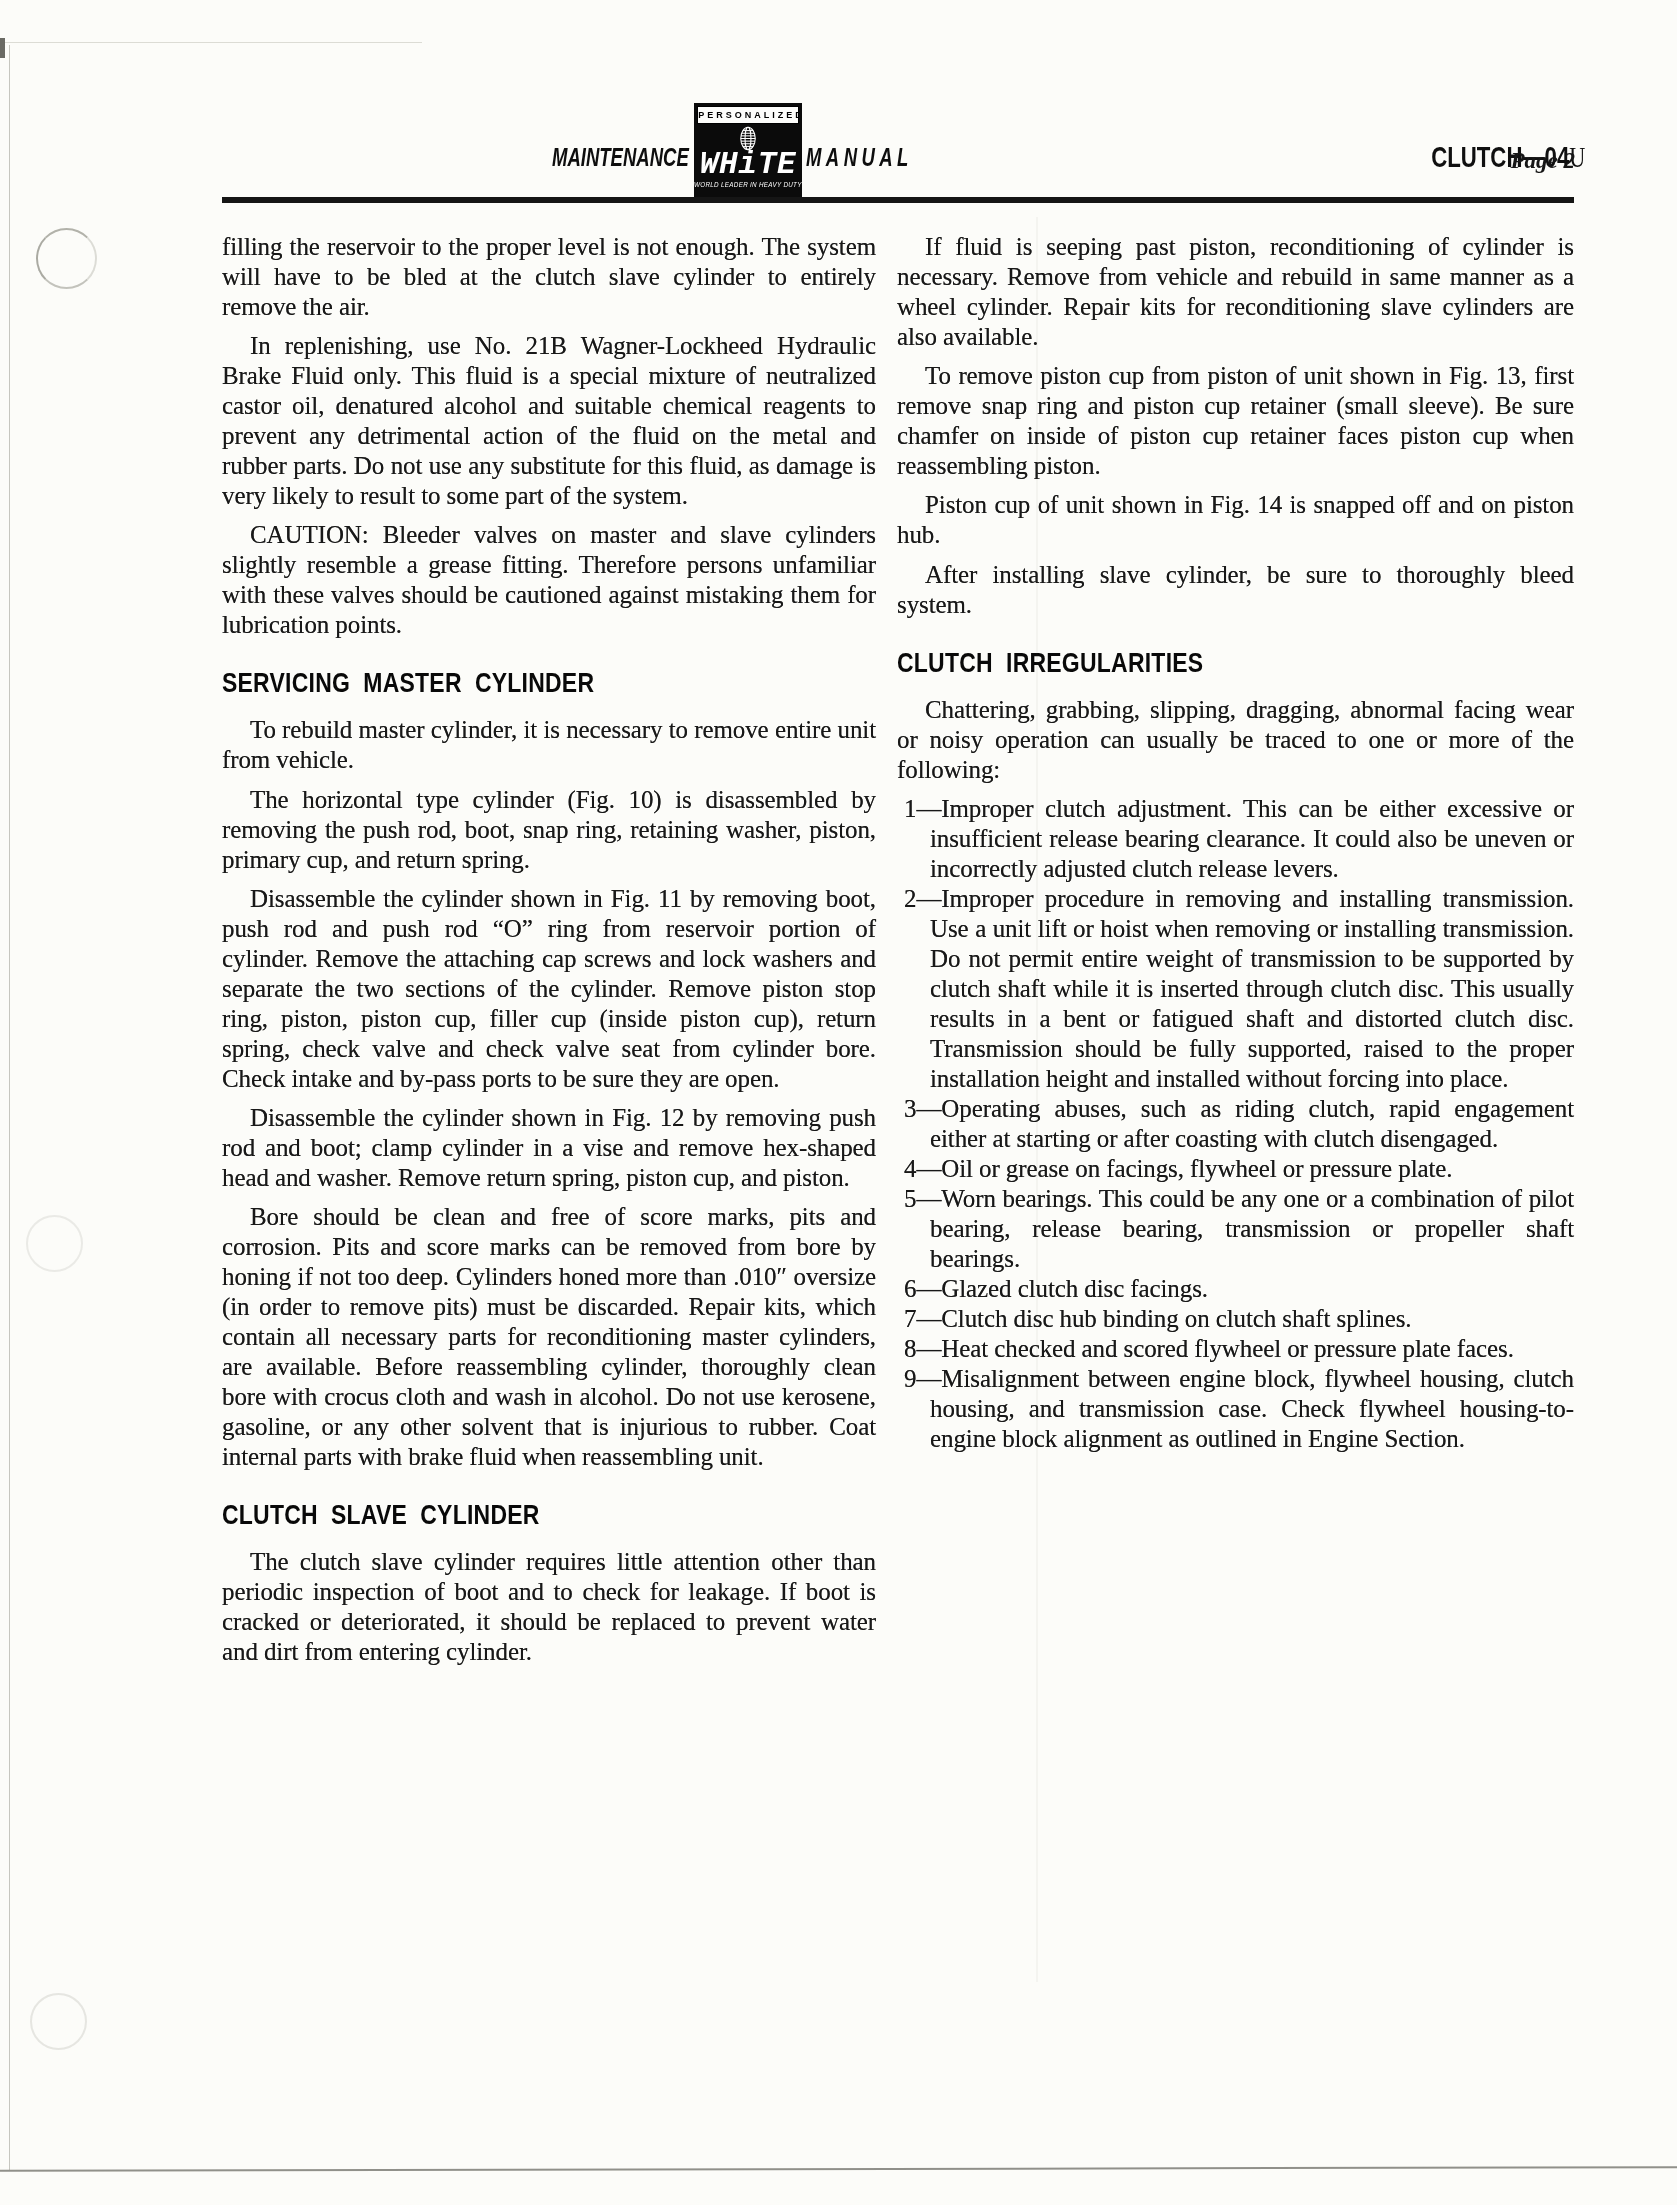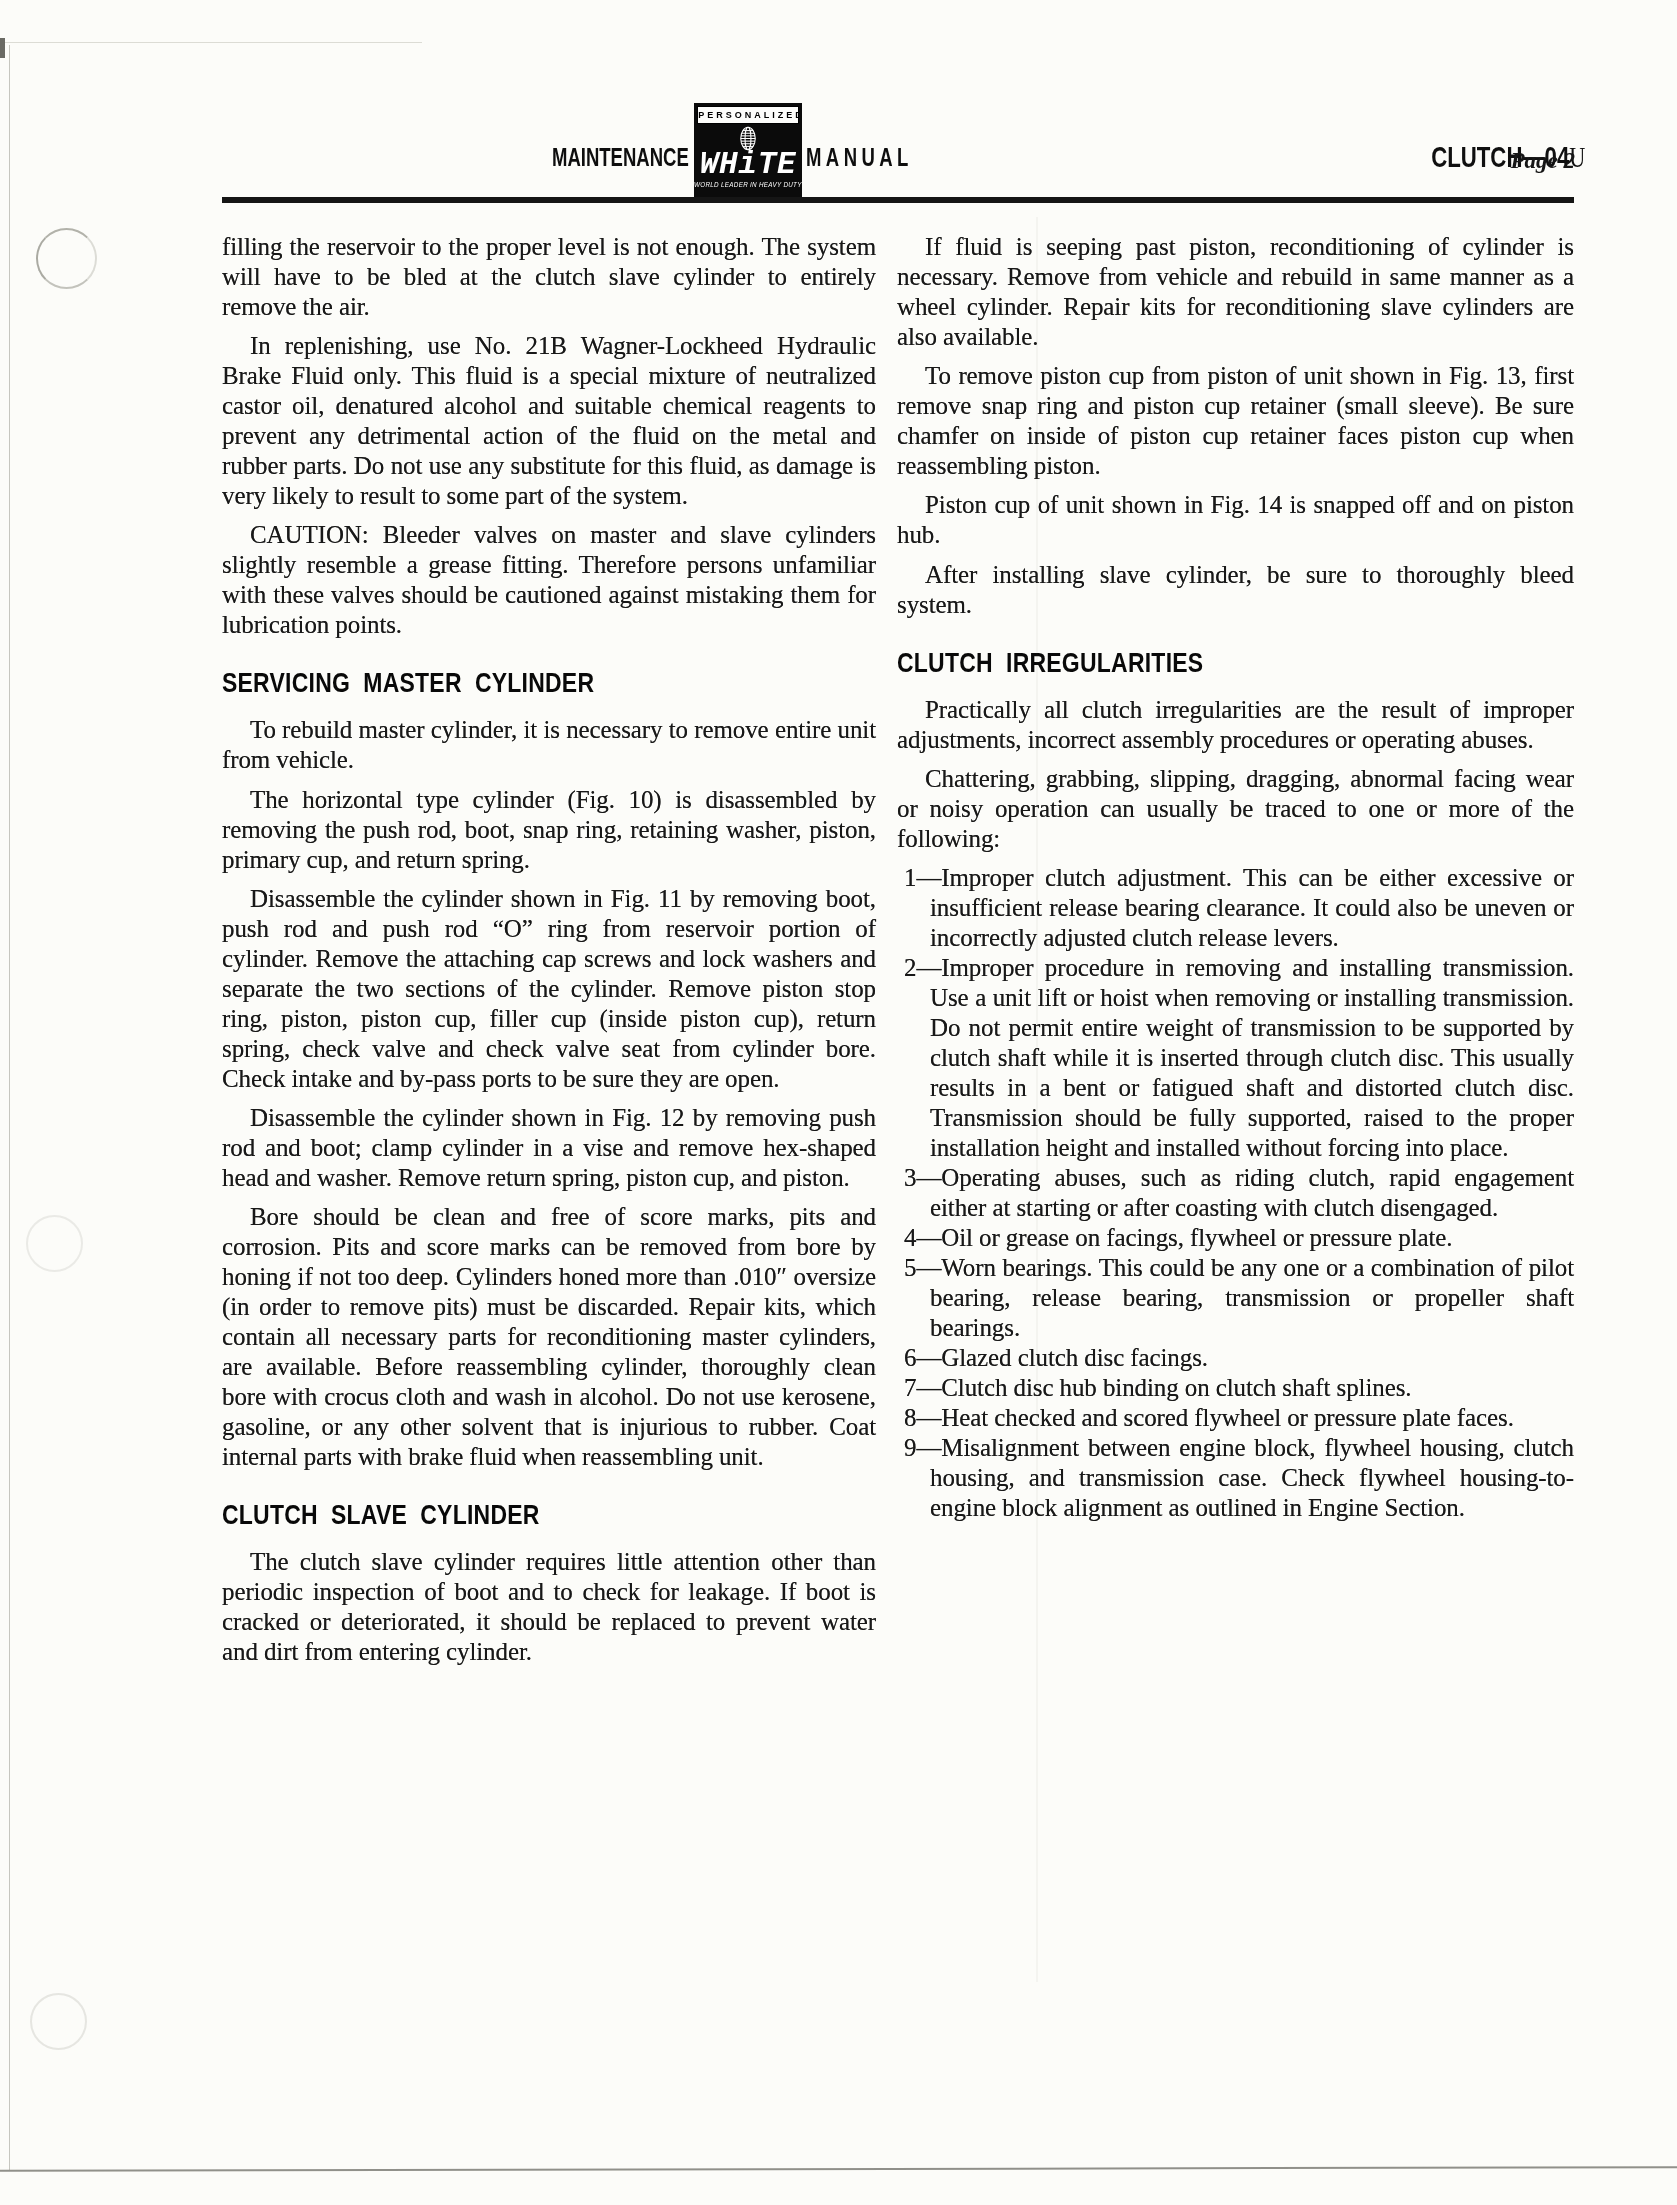--- a/index.html
+++ b/index.html
@@ -6,21 +6,21 @@
   .page {
     position:relative; width:1678px; height:2205px;
     background:#fcfcf9; overflow:hidden;
     font-family:"Liberation Serif", serif; color:#181818;
   }
 
   
   .mast-left, .mast-right {
     position:absolute; top:143px;
     font-family:"Liberation Sans", sans-serif; font-weight:bold;
-    font-size:25px; color:#0e0e0e; white-space:nowrap;
+    font-size:25px; color:#0e0e0e; white-space:nowrap;font-style:italic;
   }
   .mast-left  { right:989px; }
   .mast-right { left:806px; letter-spacing:6px; }
   .cond-r { display:inline-block; transform:scaleX(0.74); transform-origin:right center; }
   .cond-l { display:inline-block; transform:scaleX(0.74); transform-origin:left center; }
 
   .logo-box {
     position:absolute; left:694px; top:103px; width:108px; height:94px;
     background:#0b0b0b; box-sizing:border-box;
   }
@@ -139,21 +139,20 @@
         <p class="para">Bore should be clean and free of score marks, pits and corrosion. Pits and score marks can be removed from bore by honing if not too deep. Cylinders honed more than .010″ oversize (in order to remove pits) must be discarded. Repair kits, which contain all necessary parts for reconditioning master cylinders, are available. Before reassembling cylinder, thoroughly clean bore with crocus cloth and wash in alcohol. Do not use kerosene, gasoline, or any other solvent that is injurious to rubber. Coat internal parts with brake fluid when reassembling unit.</p>
         <h2 class="sec-heading"><span class="cond">CLUTCH SLAVE CYLINDER</span></h2>
         <p class="para">The clutch slave cylinder requires little attention other than periodic inspection of boot and to check for leakage. If boot is cracked or deteriorated, it should be replaced to prevent water and dirt from entering cylinder.</p>
       </section>
     <section class="col col-right">
         <p class="para">If fluid is seeping past piston, reconditioning of cylinder is necessary. Remove from vehicle and rebuild in same manner as a wheel cylinder. Repair kits for reconditioning slave cylinders are also available.</p>
         <p class="para">To remove piston cup from piston of unit shown in Fig. 13, first remove snap ring and piston cup retainer (small sleeve). Be sure chamfer on inside of piston cup retainer faces piston cup when reassembling piston.</p>
         <p class="para">Piston cup of unit shown in Fig. 14 is snapped off and on piston hub.</p>
         <p class="para">After installing slave cylinder, be sure to thoroughly bleed system.</p>
         <h2 class="sec-heading"><span class="cond">CLUTCH IRREGULARITIES</span></h2>
-        <p class="para">Practically all clutch irregularities are the result of improper adjustments, incorrect assembly procedures or operating abuses.</p>
         <p class="para">Chattering, grabbing, slipping, dragging, abnormal facing wear or noisy operation can usually be traced to one or more of the following:</p>
         <p class="list-item">1—Improper clutch adjustment. This can be either excessive or insufficient release bearing clearance. It could also be uneven or incorrectly adjusted clutch release levers.</p>
         <p class="list-item">2—Improper procedure in removing and installing transmission. Use a unit lift or hoist when removing or installing transmission. Do not permit entire weight of transmission to be supported by clutch shaft while it is inserted through clutch disc. This usually results in a bent or fatigued shaft and distorted clutch disc. Transmission should be fully supported, raised to the proper installation height and installed without forcing into place.</p>
         <p class="list-item">3—Operating abuses, such as riding clutch, rapid engagement either at starting or after coasting with clutch disengaged.</p>
         <p class="list-item">4—Oil or grease on facings, flywheel or pressure plate.</p>
         <p class="list-item">5—Worn bearings. This could be any one or a combination of pilot bearing, release bearing, transmission or propeller shaft bearings.</p>
         <p class="list-item">6—Glazed clutch disc facings.</p>
         <p class="list-item">7—Clutch disc hub binding on clutch shaft splines.</p>
         <p class="list-item">8—Heat checked and scored flywheel or pressure plate faces.</p>
         <p class="list-item">9—Misalignment between engine block, flywheel housing, clutch housing, and transmission case. Check flywheel housing-to-engine block alignment as outlined in Engine Section.</p>

